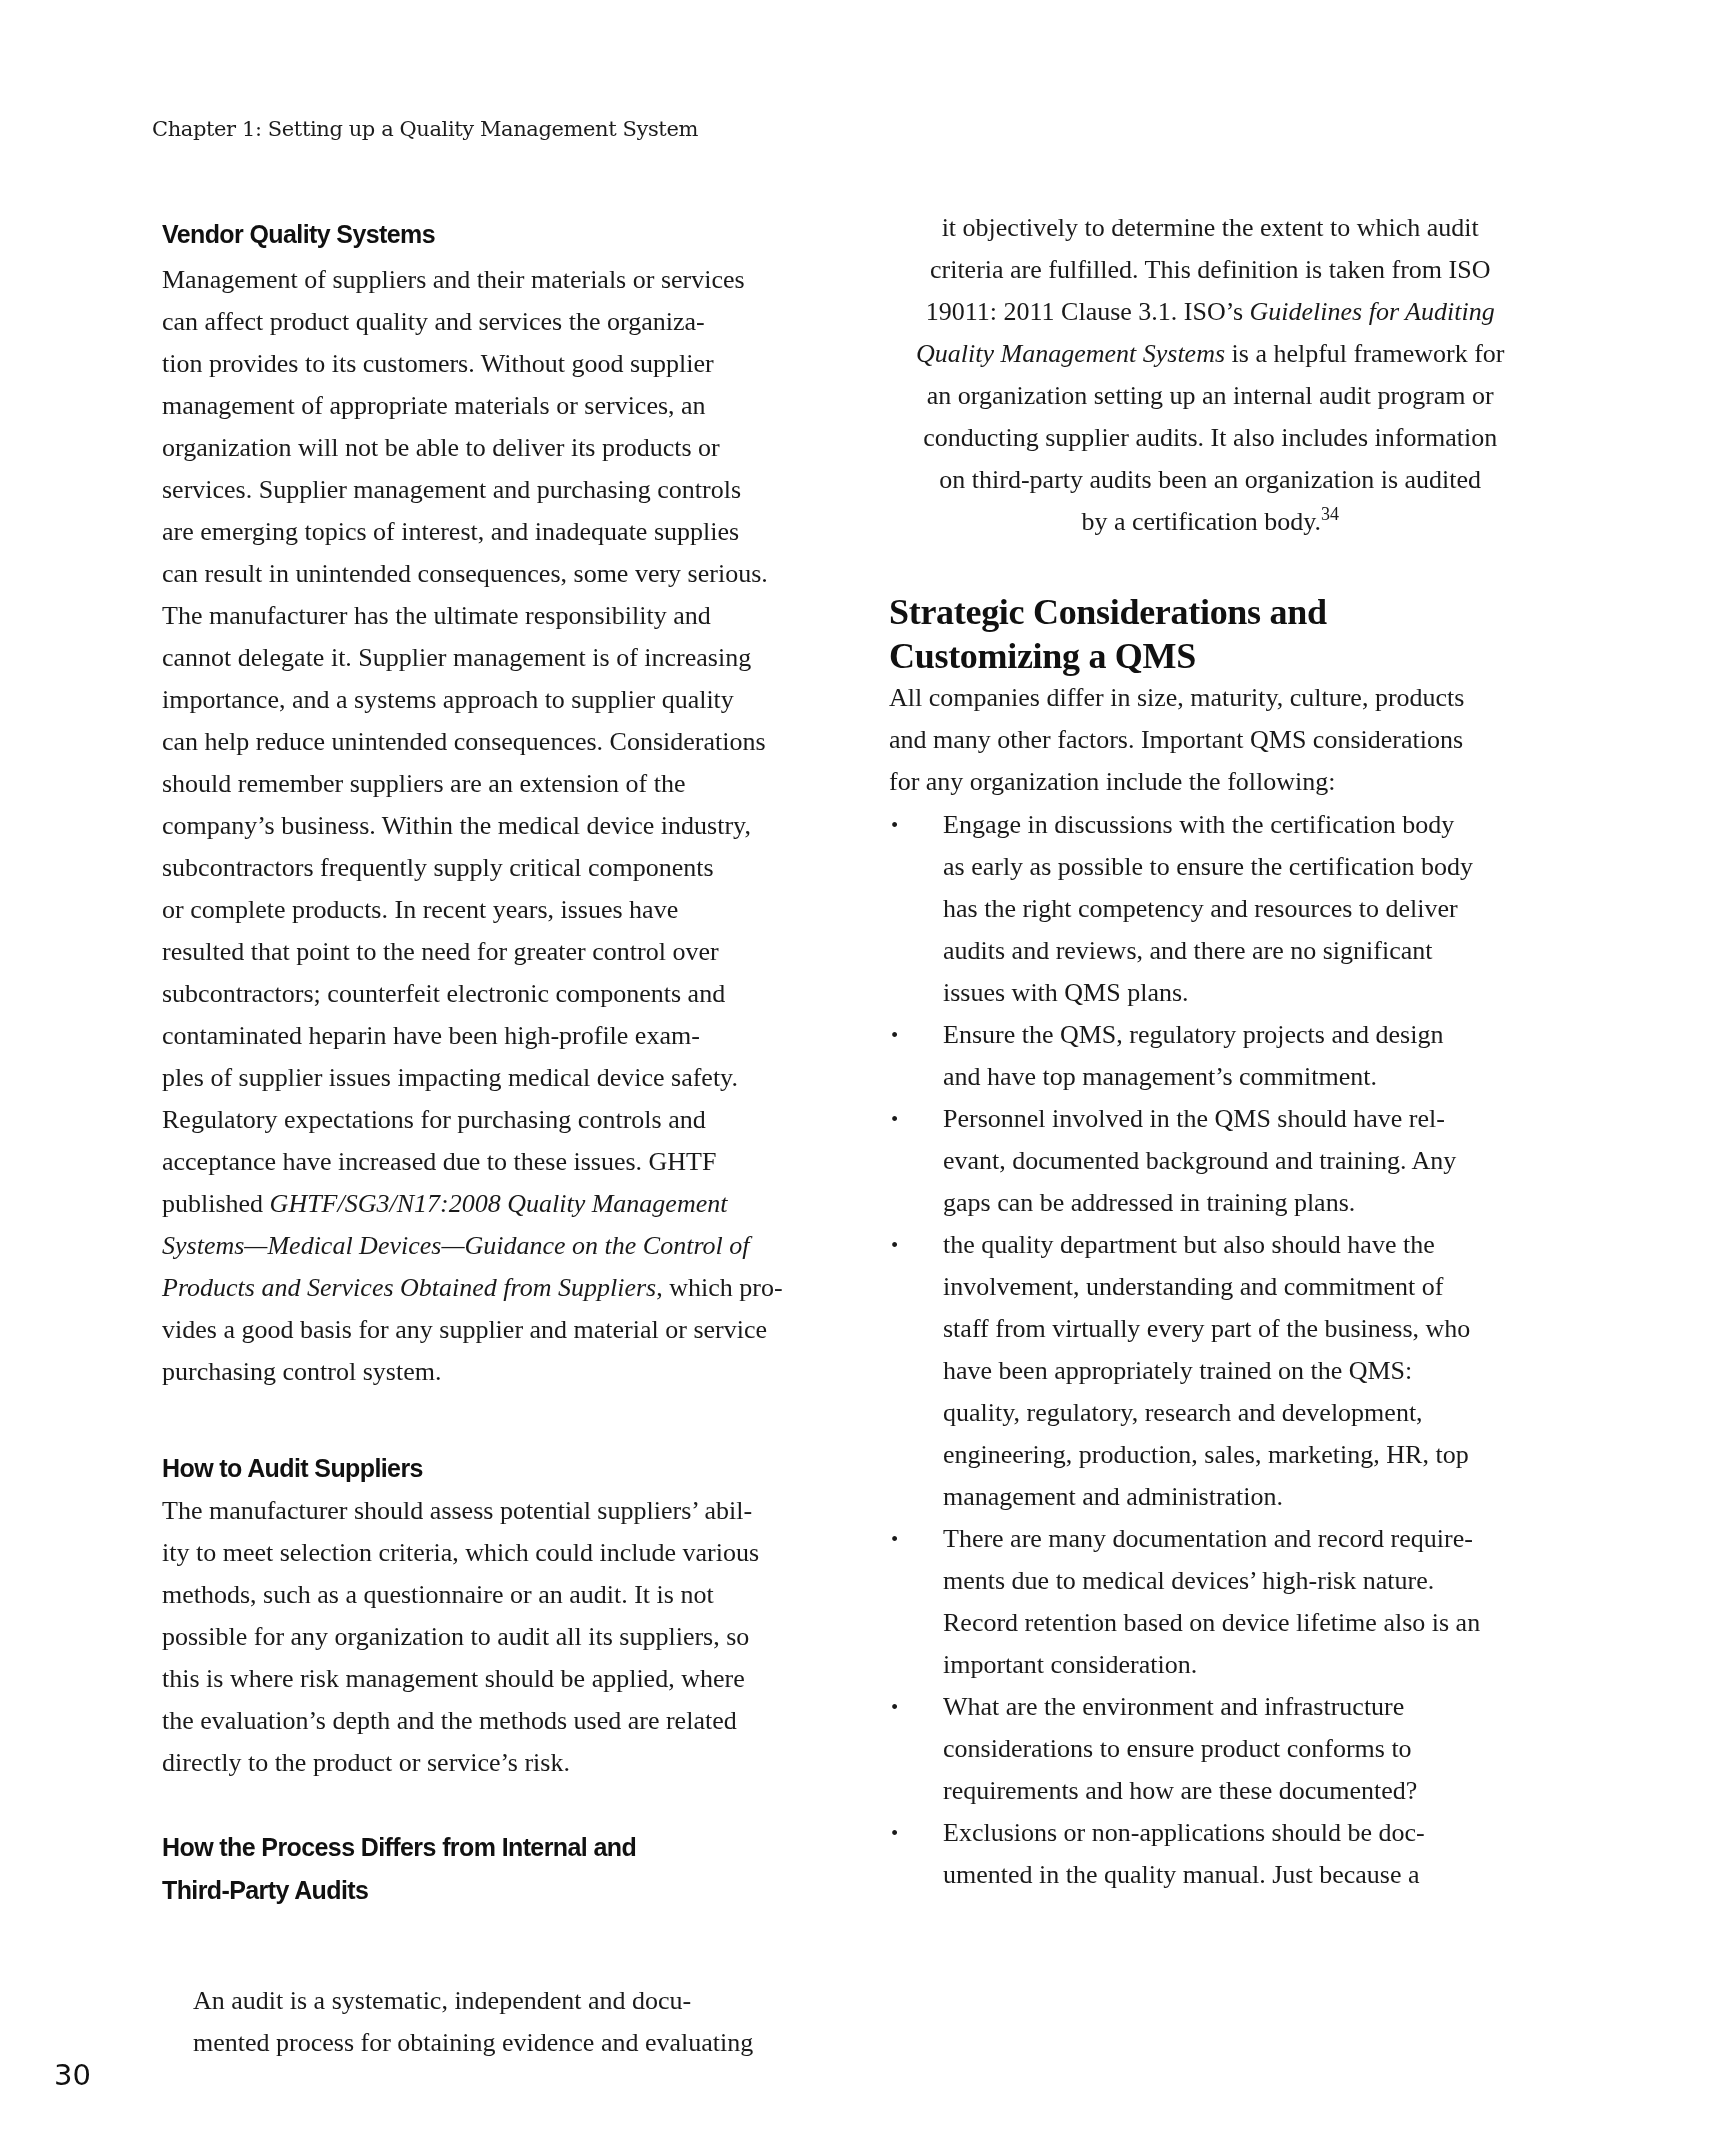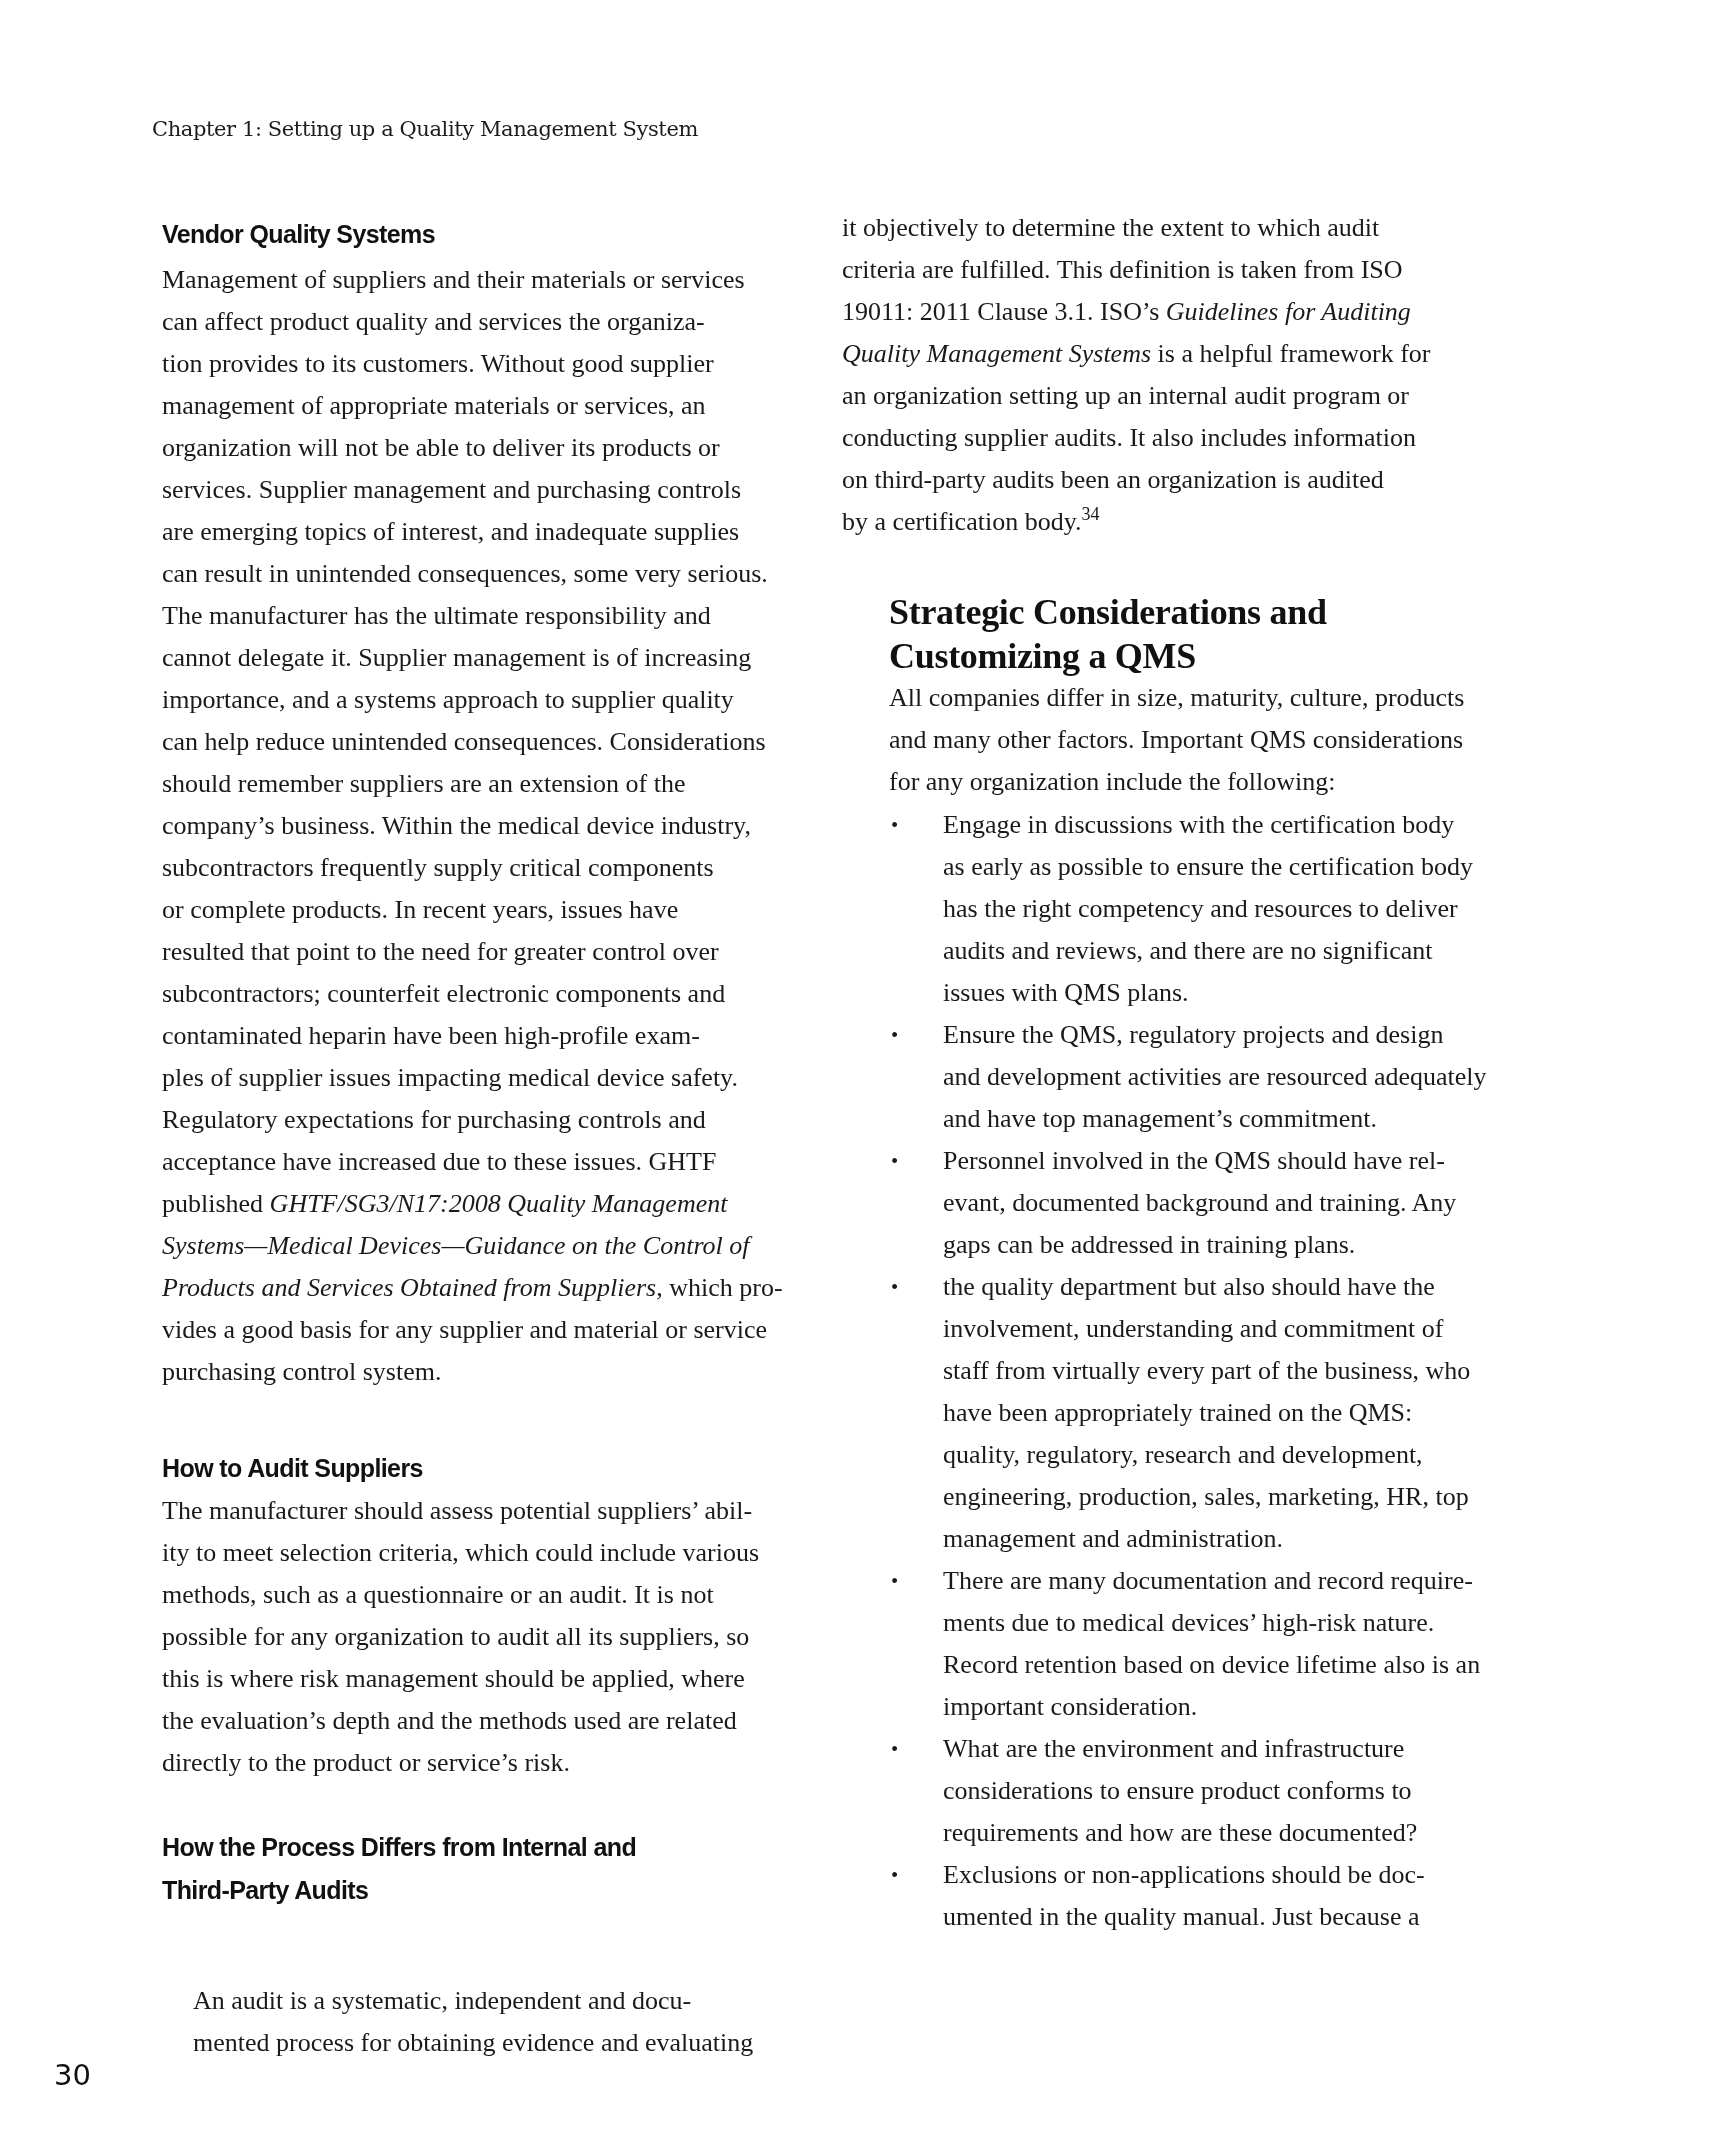--- a/index.html
+++ b/index.html
@@ -29,21 +29,21 @@
   .bullet-item { position: relative; }
   .bullet-mark { position: absolute; left: 1.9px; top: 0; width: 19px; line-height: 42px; font-size: 20.6px; }
   .bullet-text { margin-left: 54px; }
   .page-number {
     left: 54px; top: 2058px;
     font-family: "DejaVu Sans", sans-serif; font-size: 29px; line-height: 34px; color: #111;
   }
   #col-left-p1 { left: 162px; top: 259px; }
   #col-left-p2 { left: 162px; top: 1490px; }
   #col-left-p3 { left: 162px; top: 1980px; margin-left: 31px; }
-  #col-right-p1 { left: 842px; top: 207px; }
+  #col-right-p1 { left: 916px; top: 207px; text-align: center; }
   #col-right-p2 { left: 889px; top: 677px; }
   #bullets { top: 804px; }
   #h-vendor { left: 162px; top: 213px; }
   #h-audit { left: 162px; top: 1447px; }
   #h-process { left: 162px; top: 1826px; }
   #h-strategic { left: 889px; top: 590px; }
 </style>
 </head>
 <body>
 
@@ -129,21 +129,20 @@
         <span class="line"><span>as early as possible to ensure the certification body</span></span>
         <span class="line"><span>has the right competency and resources to deliver</span></span>
         <span class="line"><span>audits and reviews, and there are no significant</span></span>
         <span class="line"><span>issues with QMS plans.</span></span>
       </div>
     </div>
     <div class="bullet-item">
       <span class="bullet-mark">•</span>
       <div class="bullet-text">
         <span class="line"><span>Ensure the QMS, regulatory projects and design</span></span>
-        <span class="line"><span>and development activities are resourced adequately</span></span>
         <span class="line"><span>and have top management’s commitment.</span></span>
       </div>
     </div>
     <div class="bullet-item">
       <span class="bullet-mark">•</span>
       <div class="bullet-text">
         <span class="line"><span>Personnel involved in the QMS should have rel-</span></span>
         <span class="line"><span>evant, documented background and training. Any</span></span>
         <span class="line"><span>gaps can be addressed in training plans.</span></span>
       </div>

